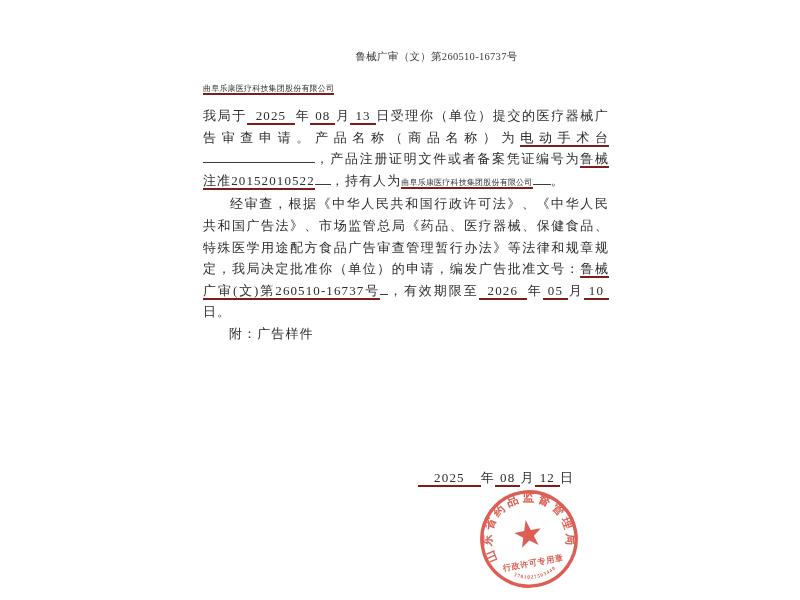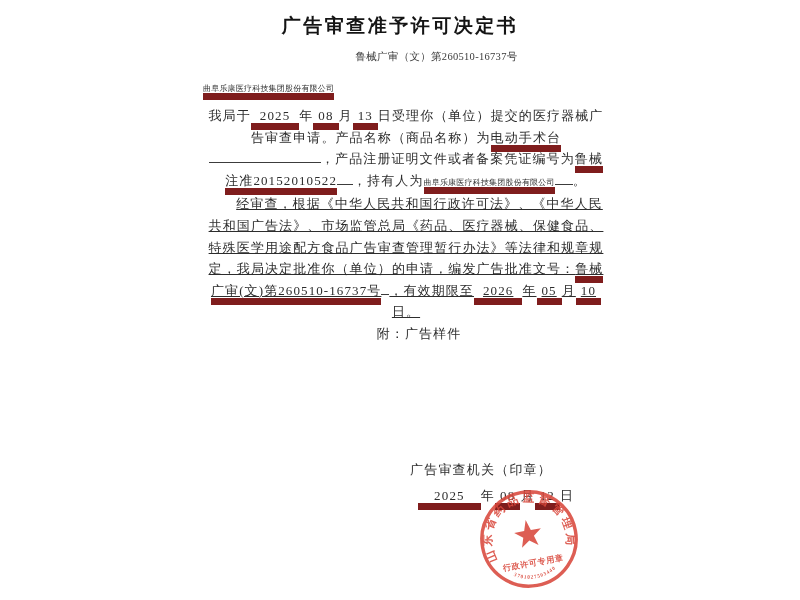--- a/index.html
+++ b/index.html
@@ -13,23 +13,23 @@
   }
   .docnum {
     position:absolute; top:50px; left:0; width:800px; box-sizing:border-box; padding-left:73px;
     text-align:center; font-size:10.5px; letter-spacing:0.3px; color:#3a3a3a;
   }
   .content {
     position:absolute; left:203px; top:83px; width:406px;
     font-size:13px; line-height:21.6px; letter-spacing:1.1px; text-align:justify;
   }
   .recipient { font-size:8px; letter-spacing:0.2px; margin-bottom:10px; line-height:12px; }
-  .content p { margin:0;text-align:center; }
-  .indent { text-indent:27px;text-decoration:underline; }
-  .u { border-bottom:7px solid #7f1d1d; padding-bottom:0px; }
+  .content p { margin:0; }
+  .indent { text-indent:27px; }
+  .u { border-bottom:2px solid #7f1d1d; padding-bottom:0px; }
   .num { font-family:"Liberation Serif","DejaVu Serif",serif; padding:0 5px; }
   .num-wide { padding:0 9px; }
   .blank { display:inline-block; border-bottom:1px solid #3c3c3c; height:14px; vertical-align:baseline; }
   .blank-product { width:112px; }
   .blank-reg { width:16px; }
   .blank-holder { width:18px; }
   .blank-approval { width:8px; }
   .small-co { font-size:8px; letter-spacing:0.2px; }
   .attach { text-indent:26px; text-align:left; }
   .footer {
@@ -39,39 +39,37 @@
   .stamp {
     position:absolute; left:478px; top:488px; width:102px; height:102px;
     transform:rotate(-10deg); opacity:0.87; z-index:5; pointer-events:none;
   }
 </style>
 </head>
 <body>
 
 <div class="page">
 
-  <h1 class="title">广告审查准予许可决定书</h1>
 
   <div class="docnum">鲁械广审（文）第260510-16737号</div>
 
   <div class="content">
 
     <div class="recipient"><span class="u">曲阜乐康医疗科技集团股份有限公司</span></div>
 
     <p><span>我局于</span><span class="u num num-wide">2025</span><span>年</span><span class="u num">08</span><span>月</span><span class="u num">13</span><span>日受理你（单位）提交的医疗器械广告审查申请。产品名称（商品名称）为</span><span class="u">电动手术台</span><span class="blank blank-product"></span><span>，产品注册证明文件或者备案凭证编号为</span><span class="u">鲁械注准20152010522</span><span class="blank blank-reg"></span><span>，持有人为</span><span class="u small-co">曲阜乐康医疗科技集团股份有限公司</span><span class="blank blank-holder"></span><span>。</span></p>
 
     <p class="indent"><span>经审查，根据《中华人民共和国行政许可法》、《中华人民共和国广告法》、市场监管总局《药品、医疗器械、保健食品、特殊医学用途配方食品广告审查管理暂行办法》等法律和规章规定，我局决定批准你（单位）的申请，编发广告批准文号：</span><span class="u">鲁械广审(文)第260510-16737号</span><span class="blank blank-approval"></span><span>，有效期限至</span><span class="u num num-wide">2026</span><span>年</span><span class="u num">05</span><span>月</span><span class="u num">10</span><span>日。</span></p>
 
 
     <p class="attach">附：广告样件</p>
 
   </div>
 
   <div class="footer">
-    <div>广告审查机关（印章）</div>
     <div class="dateline"><span class="u num" style="padding:0 16px;">2025</span><span>年</span><span class="u num">08</span><span>月</span><span class="u num">12</span><span>日</span></div>
   </div>
 
   <div class="stamp">
     <svg viewBox="0 0 100 100" width="102" height="102">
       <defs>
         <path id="arcTop" d="M 18,68.5 A 37,37 0 1 1 82,68.5" fill="none"></path>
         <path id="arcBottom" d="M 24.9,79.9 A 39,39 0 0 0 75.1,79.9" fill="none"></path>
       </defs>
       <circle cx="50" cy="50" r="46.2" fill="none" stroke="#d9473b" stroke-width="3.4"></circle>

